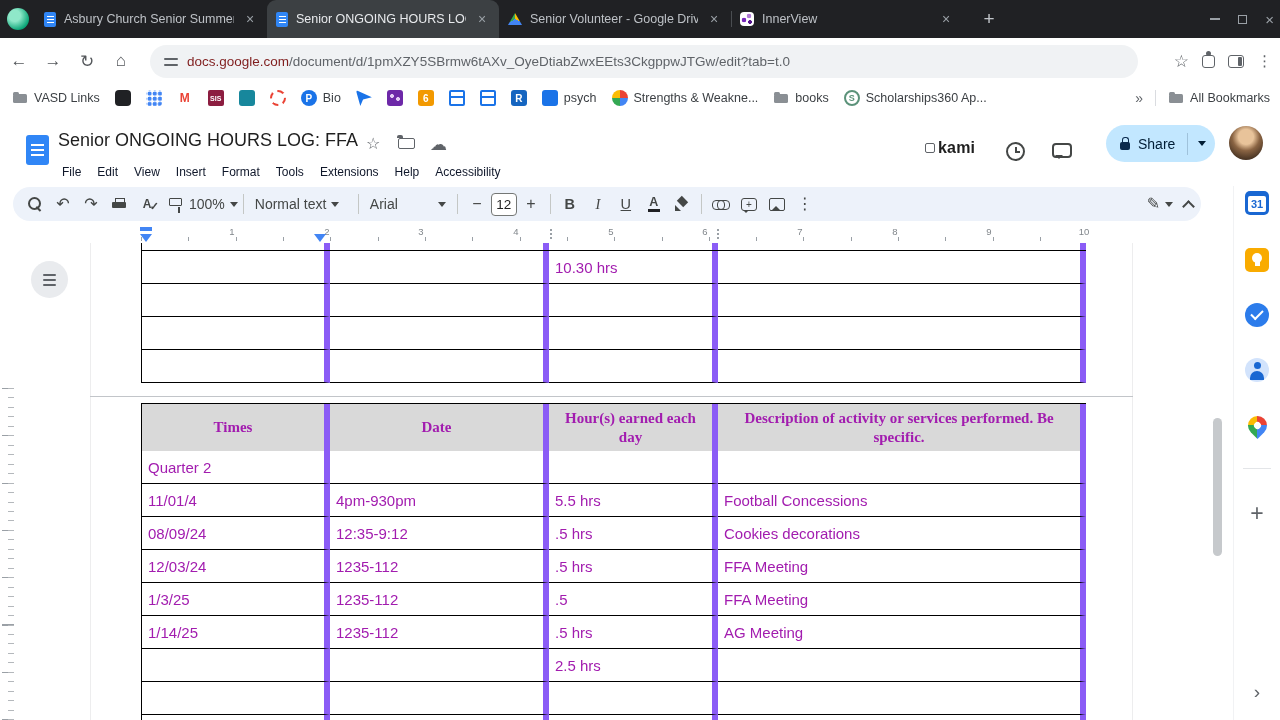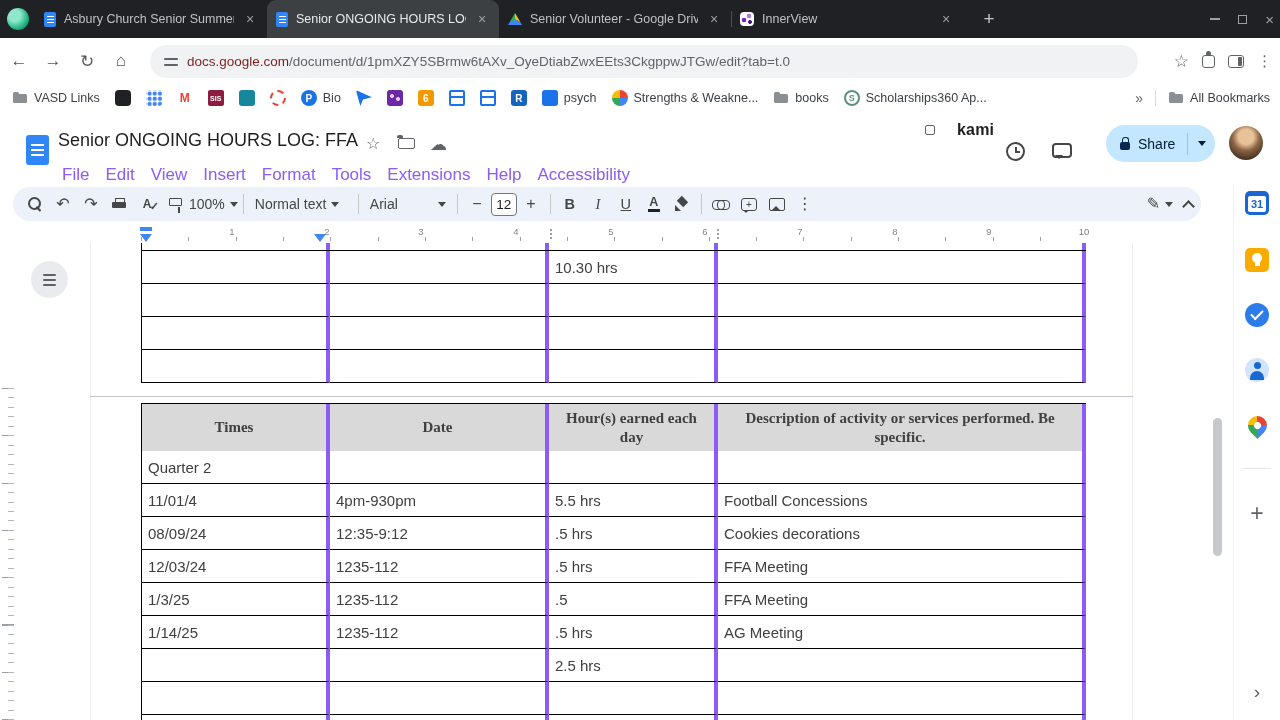--- a/index.html
+++ b/index.html
@@ -76,23 +76,23 @@
   .docsheader{position:absolute;left:0;top:112px;width:1280px;height:74px;background:#fff}
   .docs-logo{position:absolute;left:26px;top:23px;width:23px;height:30px;background:#3086f6;border-radius:3px}
   .docs-logo::after{content:'';position:absolute;left:5px;top:9px;width:13px;height:2px;background:#fff;box-shadow:0 5px 0 #fff,0 10px 0 #fff}
   .doc-title{position:absolute;left:58px;top:18px;font-size:18px;color:#1f1f1f;white-space:nowrap}
   .title-ic{position:absolute;top:22px;font-size:16px;color:#5f6368}
   .ic-star-outline{left:366px}
   .ic-folder-move{left:398px;top:26px;width:17px;height:11px;border:1.8px solid #5f6368;border-radius:2px}
   .ic-folder-move::before{content:'';position:absolute;left:-1.8px;top:-4.5px;width:6px;height:3px;background:#5f6368;border-radius:2px 2px 0 0}
   .ic-cloud{left:430px;font-size:17px}
   .menubar{position:absolute;left:54px;top:51px;display:flex}
-  .menubar .menu-item{font-size:17px;color:#8b5cf6;padding:2px 8px;border-radius:10px;white-space:nowrap}
+  .menubar .menu-item{font-size:12px;color:#0f172a;padding:2px 8px;border-radius:10px;white-space:nowrap}
   .hdr-right{position:absolute;right:0;top:0;height:74px}
-  .kami{position:absolute;left:-355px;top:9px;display:flex;align-items:center;gap:22px}
+  .kami{position:absolute;left:-355px;top:27px;display:flex;align-items:center;gap:3px}
   .ic-openinnew{width:10px;height:10px;border:1.6px solid #5f6368;border-radius:2px;position:relative}
   .ic-openinnew::after{content:'';position:absolute;right:-3px;top:-3px;width:6px;height:2px;background:#fff}
   .kami-text{font-weight:700;font-size:16px;color:#1f1f1f;letter-spacing:.2px}
   .ic-history{position:absolute;left:-274px;top:30px;width:19px;height:19px;border:2px solid #444746;border-radius:50%}
   .ic-history::before{content:'';position:absolute;left:7px;top:3px;width:2px;height:6px;background:#444746}
   .ic-history::after{content:'';position:absolute;left:7px;top:7px;width:5px;height:2px;background:#444746}
   .ic-comment-hdr{position:absolute;left:-228px;top:31px;width:20px;height:15px;border:2px solid #444746;border-radius:4px}
   .ic-comment-hdr::after{content:'';position:absolute;left:1px;bottom:-7px;border:4px solid transparent;border-top-color:#444746}
   .share-btn{position:absolute;left:-174px;top:13px;height:37px;background:#c2e7ff;border-radius:19px;display:flex;align-items:center}
   .share-main{display:flex;align-items:center;gap:8px;padding:0 12px 0 14px;height:100%}
@@ -159,21 +159,21 @@
   .outline-btn{position:absolute;left:31px;top:261px;width:37px;height:37px;border-radius:50%;background:#e9ebee;display:flex;align-items:center;justify-content:center}
   .outline-ic{display:flex;flex-direction:column;gap:3px}
   .outline-ic i{display:block;width:13px;height:2px;background:#5f6368;border-radius:1px}
   .vruler{position:absolute;left:2px;top:388px;width:14px;height:332px}
   .vruler .minor{position:absolute;left:6px;top:0;width:6px;height:100%;background:repeating-linear-gradient(to bottom,#b4b8bc 0 1px,transparent 1px 9.46px)}
   .vruler .major{position:absolute;left:0;top:0;width:12px;height:100%;background:repeating-linear-gradient(to bottom,#9aa0a6 0 1px,transparent 1px 47.3px)}
   .scroll-thumb{position:absolute;left:1213px;top:418px;width:9px;height:138px;background:#c6c9cc;border-radius:5px}
 
   
   .doc-table{position:absolute;display:grid;grid-template-columns:188px 219px 169px 368px;border-left:1px solid #000;background:#fff}
-  .doc-table .cell{border-right:4px solid #8b5cf6;border-bottom:1px solid #000;height:33px;display:flex;align-items:center;padding:0 4px 0 6px;font-size:15px;color:#404040;white-space:nowrap;overflow:hidden}
+  .doc-table .cell{border-right:6px solid #8b5cf6;border-bottom:1px solid #000;height:33px;display:flex;align-items:center;padding:0 4px 0 6px;font-size:15px;color:#a21caf;white-space:nowrap;overflow:hidden}
   .stub-table{left:141px;top:243px}
   .stub-table .cell{height:7px;border-bottom:none}
   .table1{left:141px;top:250px;border-top:1px solid #000}
   .table2-head{left:141px;top:403px;border-top:1px solid #000}
   .table2-head .cell{height:48px;background:#d9d9d9;font-family:"Liberation Serif",serif;font-weight:700;font-size:15px;justify-content:center;text-align:center;white-space:normal;line-height:19px;padding:2px 6px}
   .table2-body{left:141px;top:451px}
 
   
   .sidepanel{position:absolute;left:1233px;top:186px;width:47px;height:534px;background:#fff;border-left:1px solid #f1f2f4}
   .sp-item{position:absolute;left:8px;width:30px;height:30px;display:flex;align-items:center;justify-content:center}

